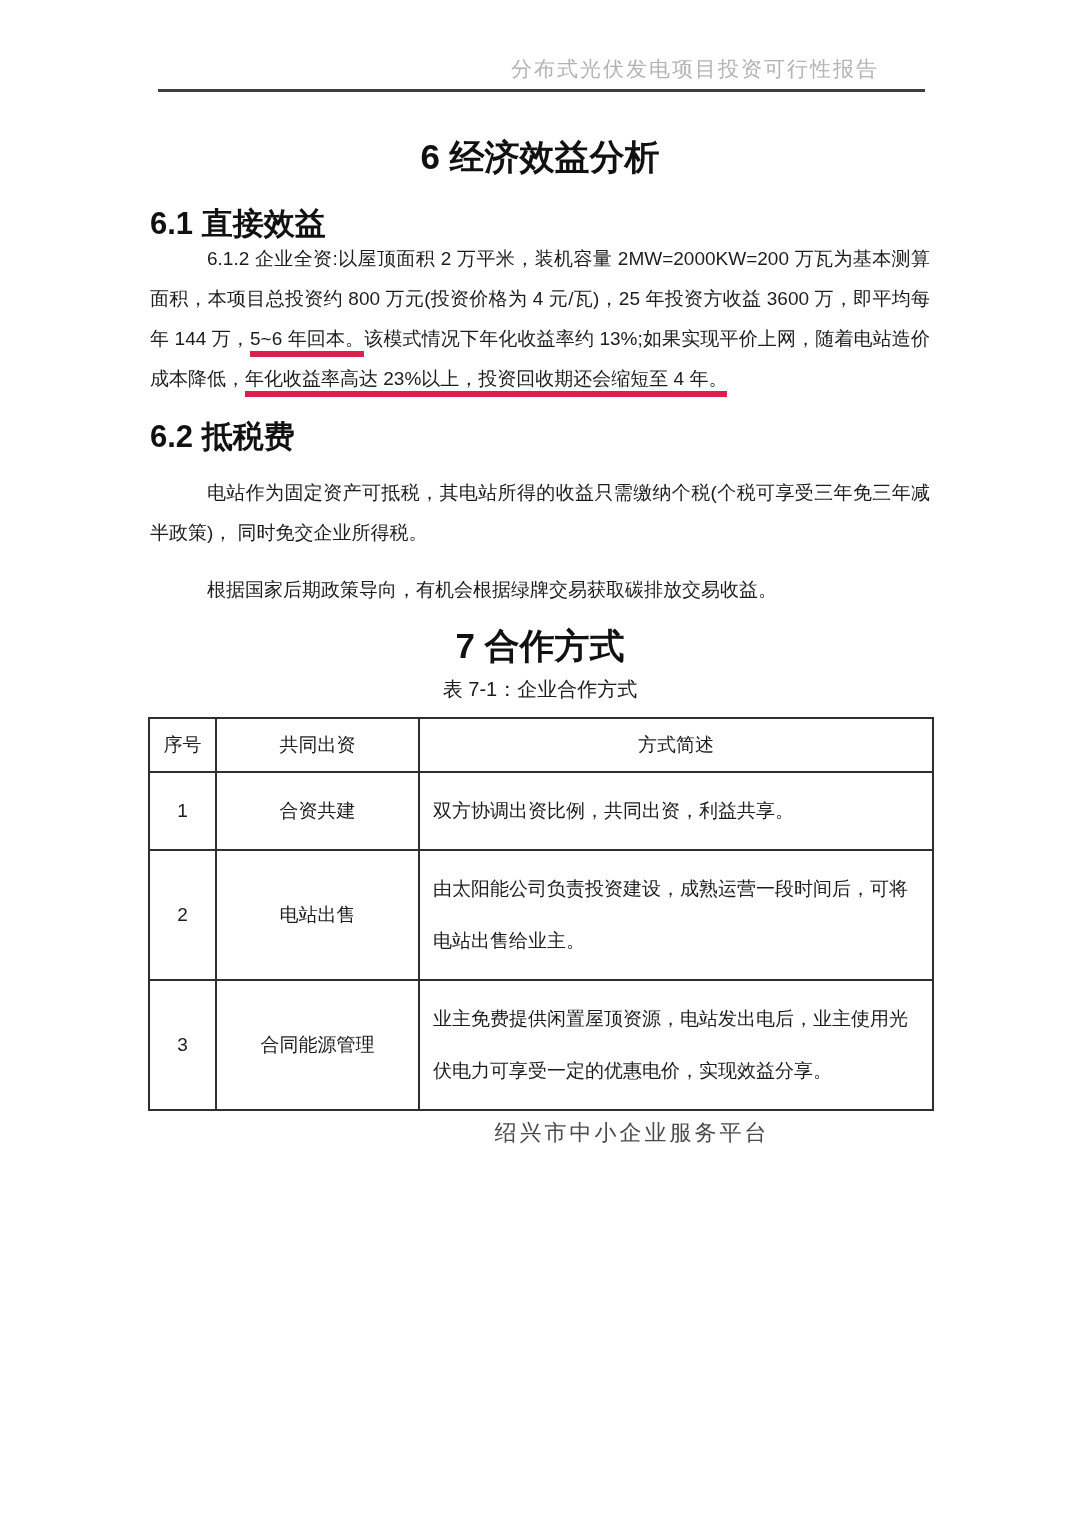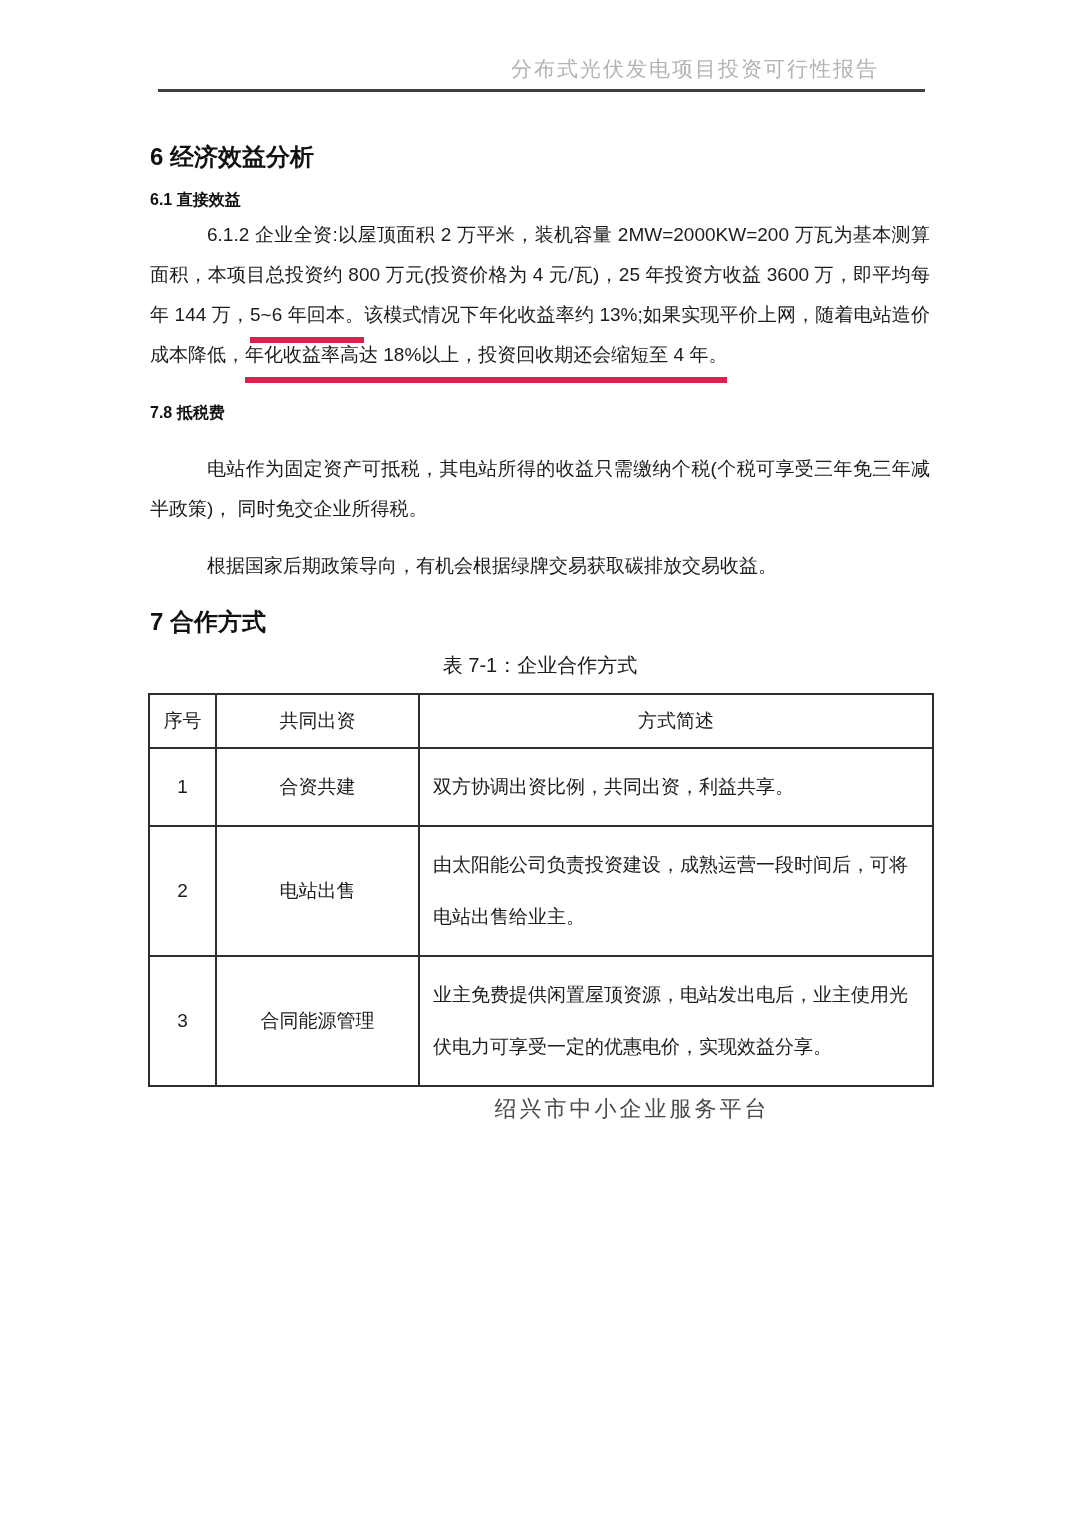--- a/index.html
+++ b/index.html
@@ -30,49 +30,50 @@
     padding-right:46px;
     font-family:"Liberation Serif","DejaVu Serif",serif;
     font-size:21px;
     letter-spacing:2px;
     color:var(--hdr-gray);
     line-height:26px;
   }
   
   .h-level1{
     margin:47px 150px 0;
-    font-size:24px;
+    font-size:35px;
     font-weight:bold;
     line-height:36px;
     color:#111;
+    text-align:center;
   }
   .h-level2{
-    margin:10px 150px 0;
-    font-size:16px;
+    margin:34px 150px 0;
+    font-size:31px;
     font-weight:bold;
     line-height:30px;
     color:#111;
   }
   
   .para{
     margin:0 150px;
     width:780px;
     font-size:19px;
     line-height:40px;
     text-align:justify;
     color:var(--ink);
   }
   .para.indent{text-indent:57px;}
   .mt16{margin-top:15px;}
   .mt22{margin-top:21px;}
   .mt18{margin-top:17px;}
   .mt24{margin-top:23px;}
   .red-underline{
     border-bottom:6px solid var(--red);
-    padding-bottom:12px;
+    padding-bottom:2px;
   }
   
   .table-caption{
     margin-top:12px;
     width:100%;
     text-align:center;
     font-size:20px;
     color:var(--ink);
     line-height:26px;
   }
@@ -132,23 +133,23 @@
 <div class="page">
 
   <div class="header">
     <span class="header-title">分布式光伏发电项目投资可行性报告</span>
   </div>
 
   <div class="h-level1">6 经济效益分析</div>
   <div class="h-level2">6.1 直接效益</div>
 
 
-  <p class="para indent"><span>6.1.2 企业全资:以屋顶面积 2 万平米，装机容量 2MW=2000KW=200 万瓦为基本测算面积，本项目总投资约 800 万元(投资价格为 4 元/瓦)，25 年投资方收益 3600 万，即平均每年 144 万，</span><span class="red-underline">5~6 年回本。</span><span>该模式情况下年化收益率约 13%;如果实现平价上网，随着电站造价成本降低，</span><span class="red-underline">年化收益率高达 18%以上，投资回收期还会缩短至 4 年。</span></p>
+  <p class="para indent"><span>6.1.2 企业全资:以屋顶面积 2 万平米，装机容量 2MW=2000KW=200 万瓦为基本测算面积，本项目总投资约 800 万元(投资价格为 4 元/瓦)，25 年投资方收益 3600 万，即平均每年 144 万，</span><span class="red-underline">5~6 年回本。</span><span>该模式情况下年化收益率约 13%;如果实现平价上网，随着电站造价成本降低，</span><span class="red-underline">年化收益率高达 23%以上，投资回收期还会缩短至 4 年。</span></p>
 
-  <div class="h-level2 mt24">7.8 抵税费</div>
+  <div class="h-level2 mt24">6.2 抵税费</div>
   <p class="para indent mt22">电站作为固定资产可抵税，其电站所得的收益只需缴纳个税(个税可享受三年免三年减半政策)， 同时免交企业所得税。</p>
 
   <p class="para indent mt18">根据国家后期政策导向，有机会根据绿牌交易获取碳排放交易收益。</p>
 
   <div class="h-level1" style="margin-top:18px;">7 合作方式</div>
 
   <div class="table-caption">表 7-1：企业合作方式</div>
 
   <table class="coop">
     <colgroup>

